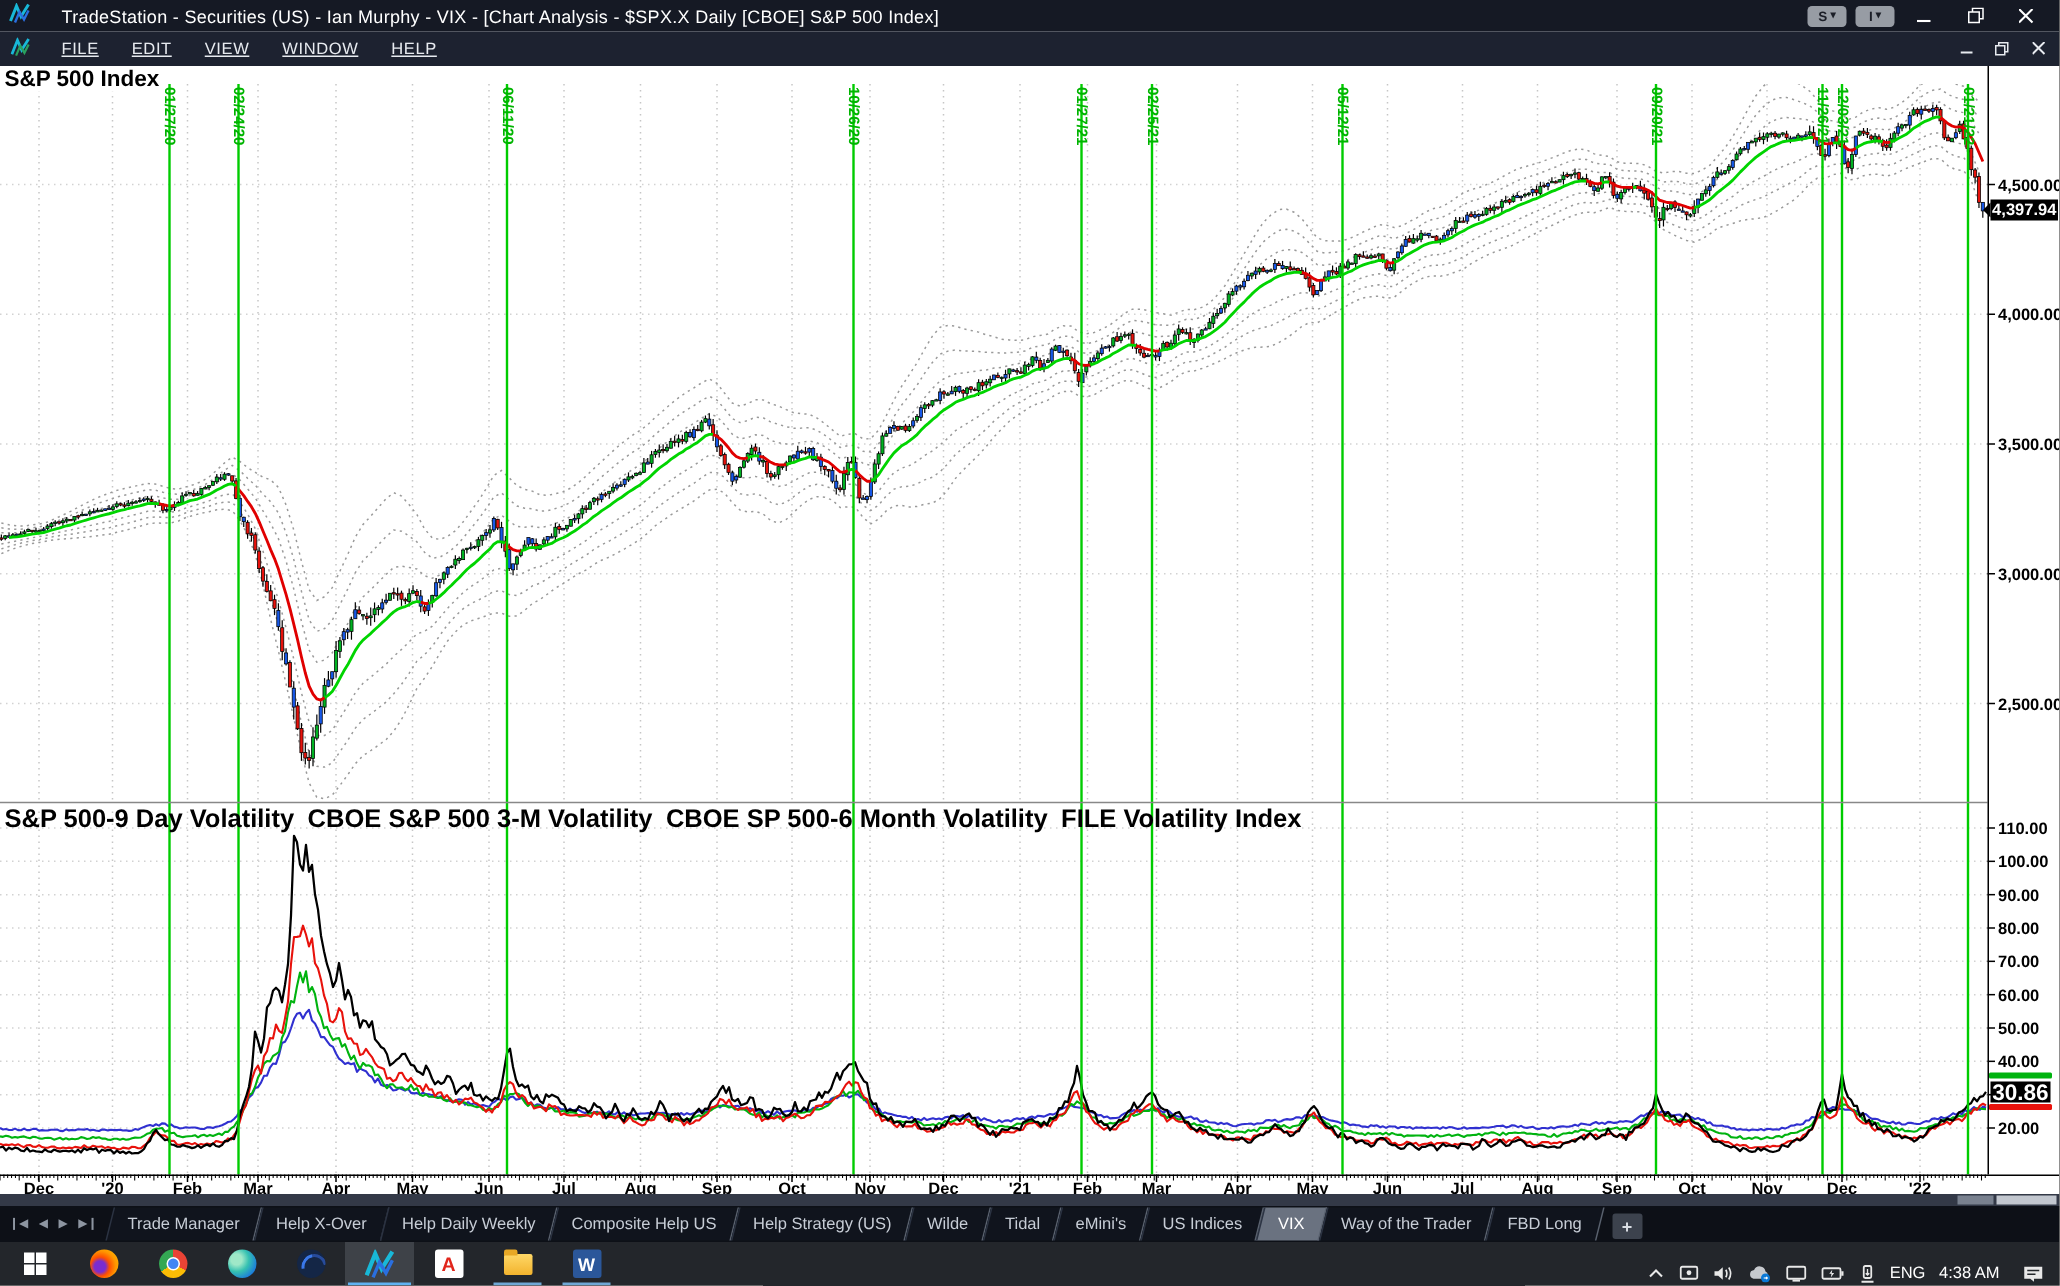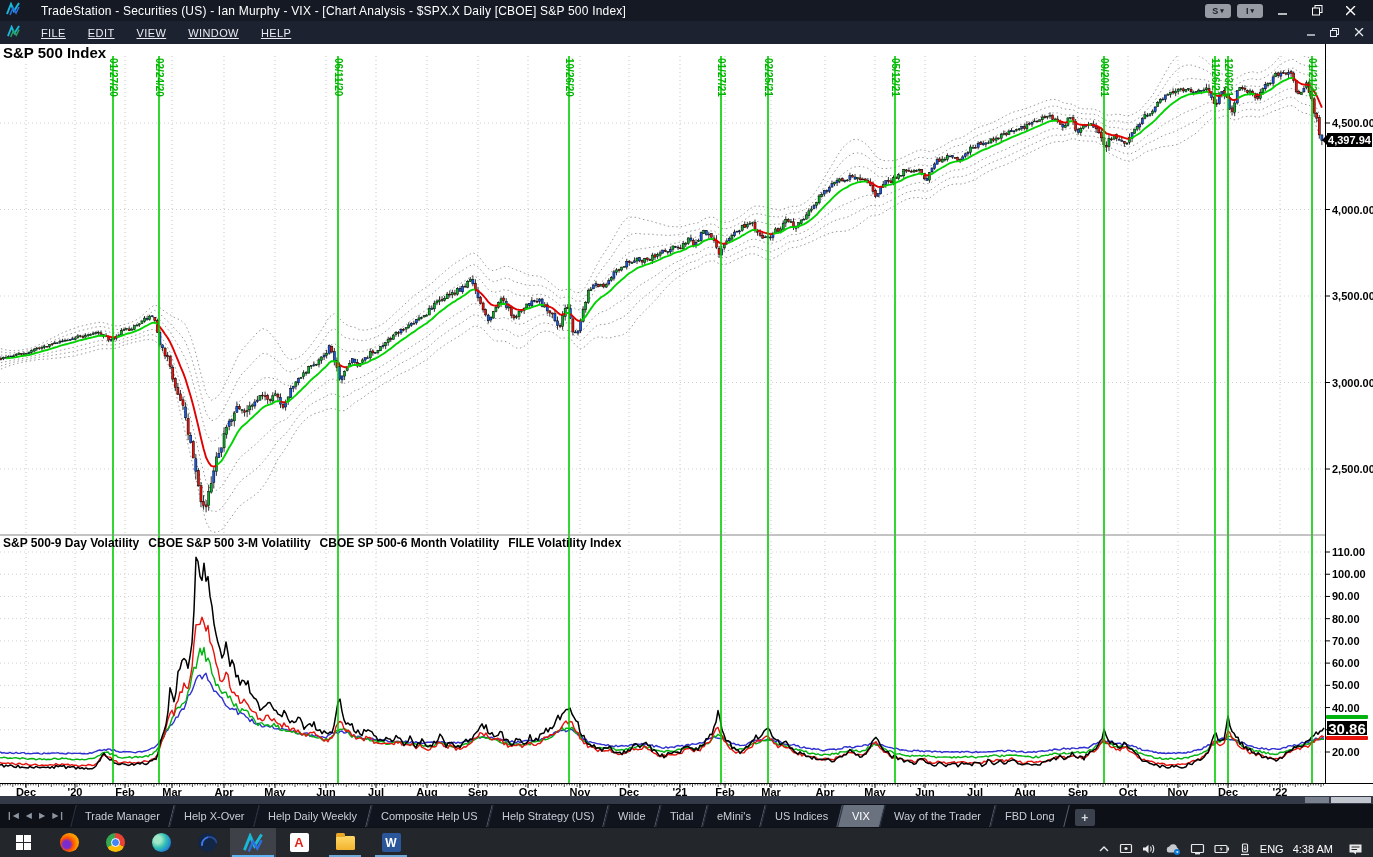--- a/index.html
+++ b/index.html
@@ -23,21 +23,21 @@
   .menubar .tslogo{margin:0 10px 0 7px;}
   .menu-item{padding:0 11px;letter-spacing:.4px;text-decoration:underline;}
   .menu-right{position:absolute;right:4px;top:0;height:23px;display:flex;align-items:center;gap:4px;}
   .winctl-sm{width:20px;height:18px;display:flex;align-items:center;justify-content:center;}
 
   
   .chartarea{position:absolute;left:0;top:44px;width:1373px;height:760px;background:#fff;}
   #chartsvg{position:absolute;left:0;top:0;}
   .symbol-label{position:absolute;left:3px;top:0px;font-size:15px;font-weight:bold;color:#000;background:#fff;padding-right:4px;z-index:3;}
   .lower-labels{position:absolute;left:3px;top:492px;z-index:3;display:flex;gap:9px;background:transparent;}
-  .lower-labels span{font-size:12px;font-weight:bold;color:#000;white-space:nowrap;}
+  .lower-labels span{font-size:17px;font-weight:bold;color:#000;white-space:nowrap;}
   .price-tag{position:absolute;left:1327px;top:89px;width:45px;height:14px;background:#000;color:#fff;
     font-size:11px;font-weight:bold;display:flex;align-items:center;justify-content:center;z-index:4;}
   .price-tag:before{content:"";position:absolute;left:-5px;top:2px;border:5px solid transparent;border-right:5px solid #000;border-left:none;}
   .vol-tag{position:absolute;left:1327px;top:677px;width:40px;height:14px;background:#000;color:#fff;
     font-size:15px;font-weight:bold;display:flex;align-items:center;justify-content:center;z-index:4;}
   .tag-sliver{position:absolute;left:1326px;width:42px;height:4px;z-index:3;border-radius:1px;}
   .scrollbar{position:absolute;left:0;top:752px;width:1373px;height:8px;background:#333947;z-index:5;}
   .scroll-thumb{position:absolute;right:2px;top:1px;width:40px;height:6px;background:#c2c7cf;}
   .scroll-thumb2{position:absolute;right:44px;top:1px;width:24px;height:6px;background:#79818f;}
 

